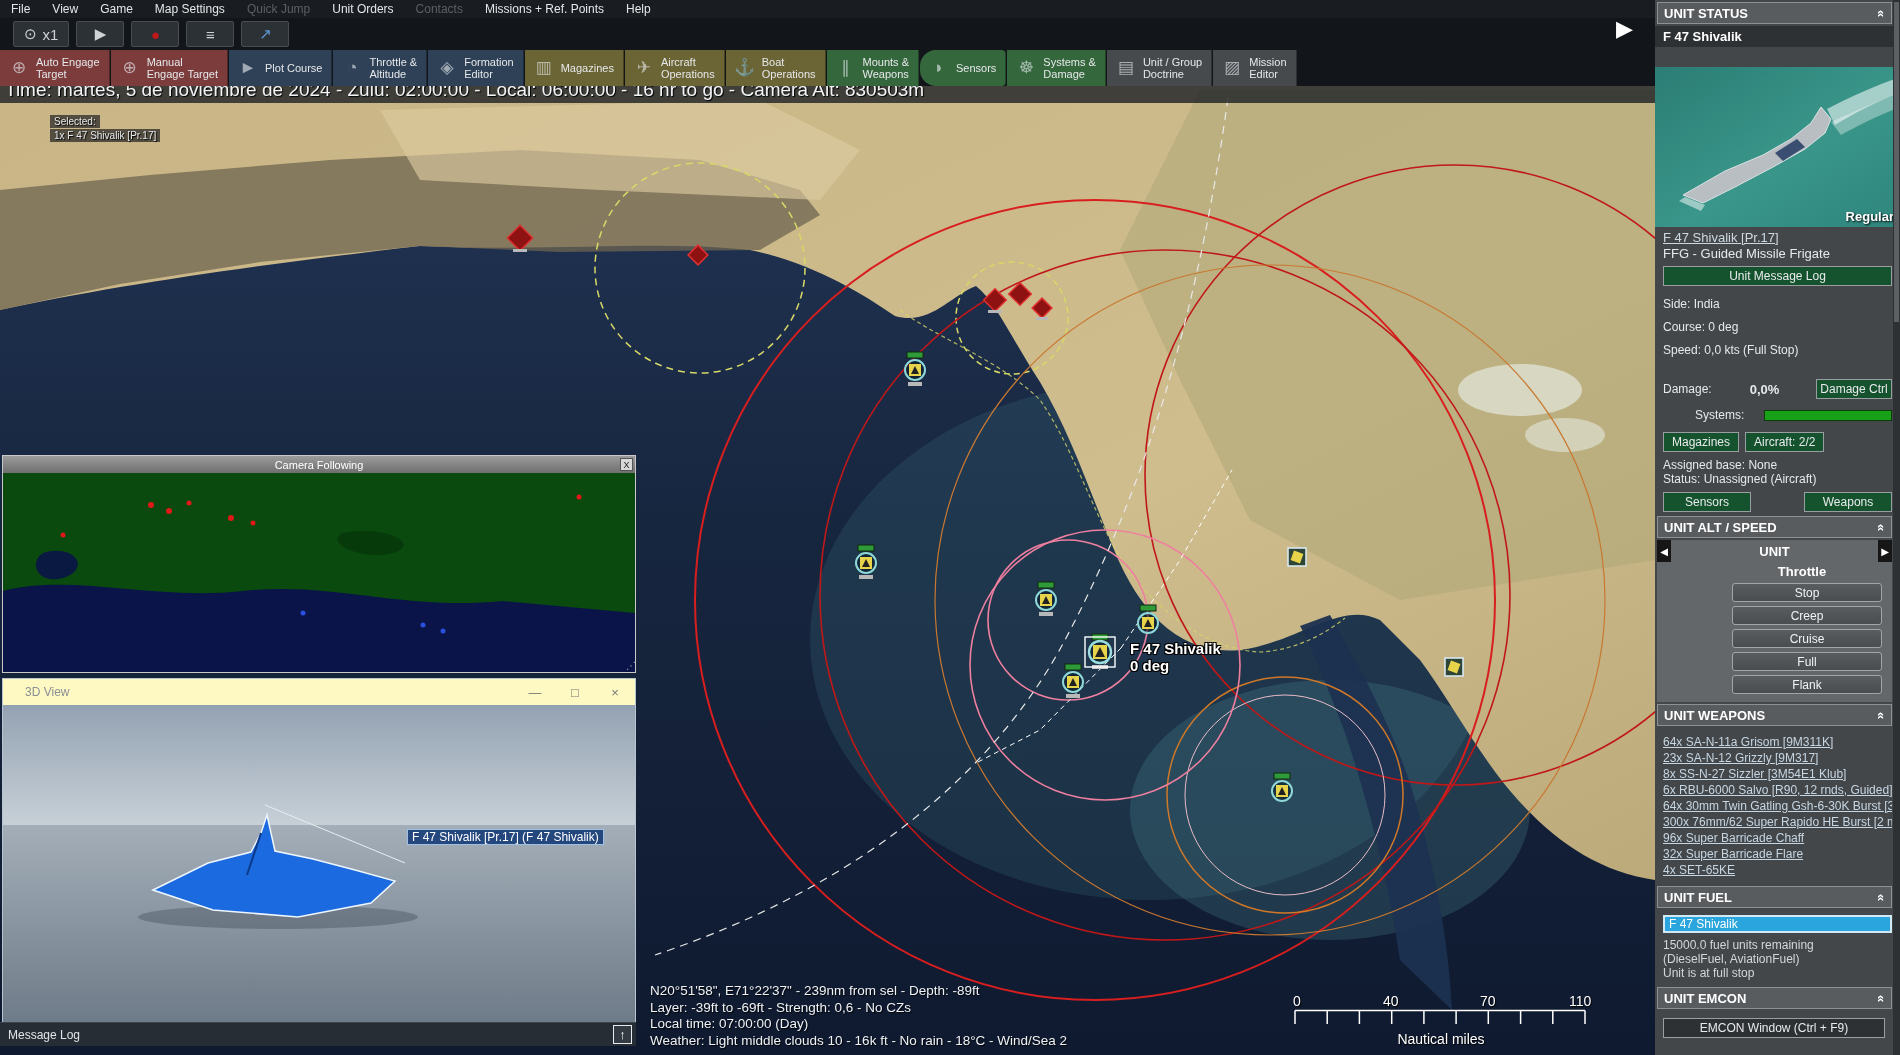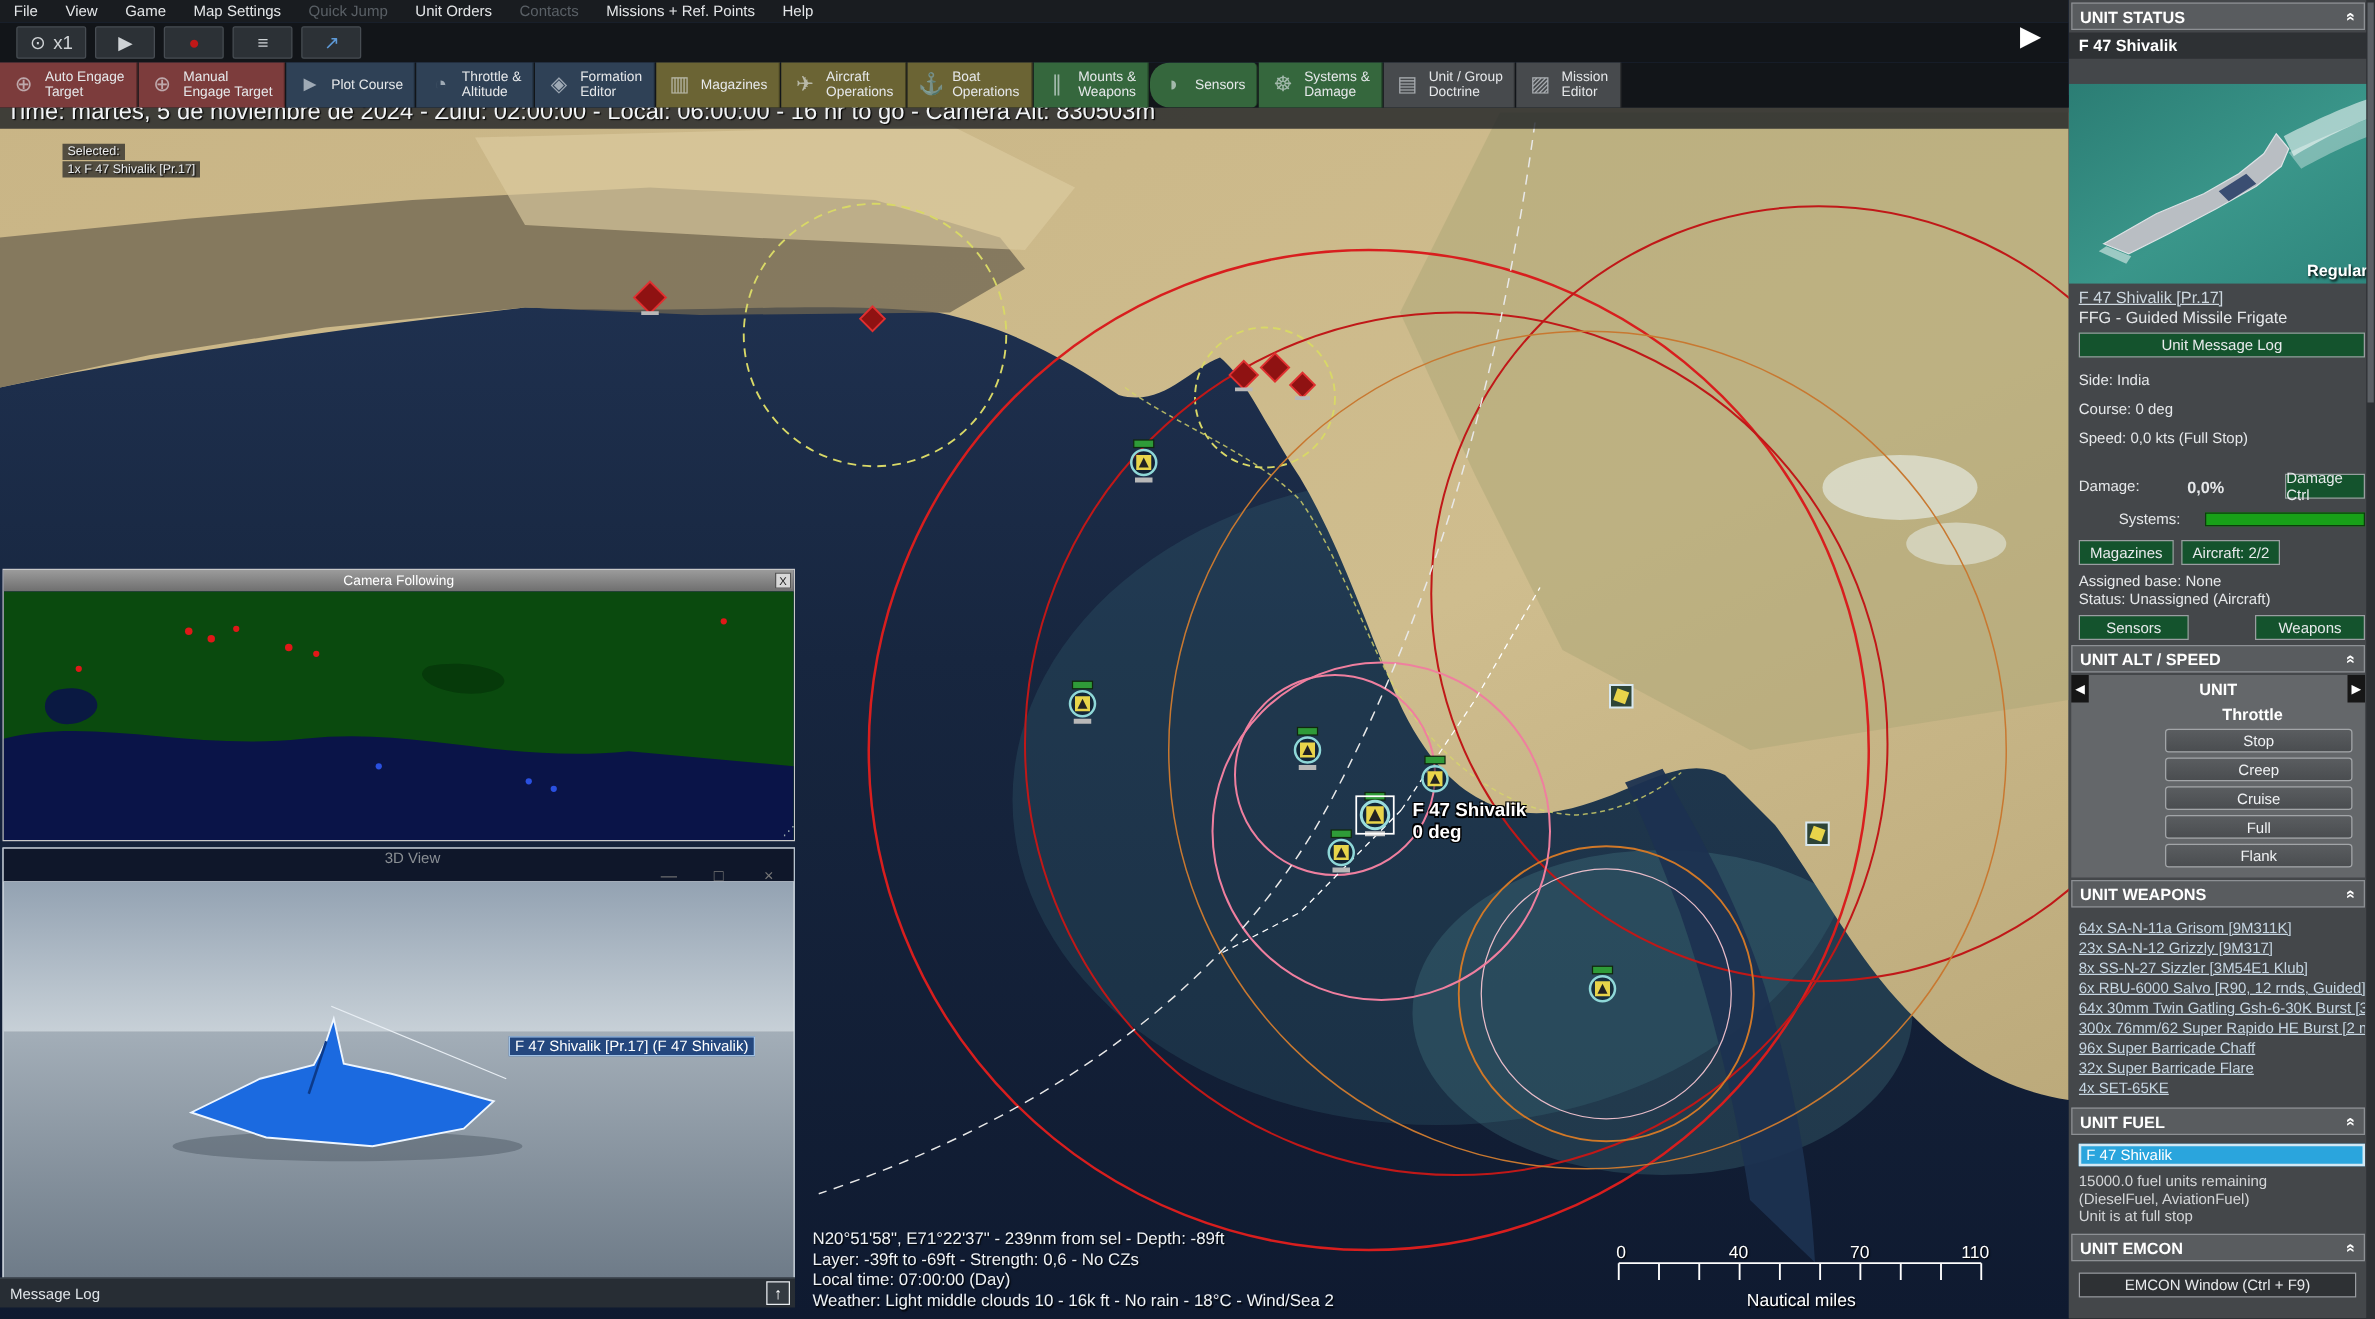--- a/index.html
+++ b/index.html
@@ -65,22 +65,22 @@
     border:1px solid #c8c8c8; background:#0a1440; }
   #camera-title { height:17px; background:linear-gradient(#9b9b9b,#6f6f6f); color:#fff; font-size:11px;
     display:flex; align-items:center; justify-content:center; position:relative; }
   #camera-close { position:absolute; right:2px; top:2px; width:13px; height:13px; background:#d8d8d8;
     color:#222; font-size:9px; line-height:13px; text-align:center; border:1px solid #555; }
   #camera-grip { position:absolute; right:1px; bottom:1px; color:#9aa; font-size:10px; letter-spacing:-2px; }
 
   
   #view3d { position:absolute; left:2px; top:678px; width:634px; height:345px; z-index:12;
     border:1px solid #b8c4d0; background:#f4f4f4; }
-  #view3d-title { height:26px; background:#0f172a; display:flex; align-items:center; color:#8a8f94;
-    font-size:12px; padding-left:22px;flex-direction:column; }
+  #view3d-title { height:26px; background:#fef9c3; display:flex; align-items:center; color:#8a8f94;
+    font-size:12px; padding-left:22px; }
   #view3d-btns { margin-left:auto; display:flex; }
   #view3d-btns span { width:40px; text-align:center; color:#777; font-size:13px; }
   #view3d-label { position:absolute; left:404px; top:150px; background:#24477e; border:1px solid #9fc0e4;
     color:#fff; font-size:12px; padding:0 4px; white-space:nowrap; }
 
   
   #message-log { position:absolute; left:0; top:1022px; width:636px; height:24px; z-index:12;
     background:#272d34; border-top:1px solid #3c444c; display:flex; align-items:center;
     color:#dfe4e8; font-size:12px; padding:0 4px 0 8px; }
   #msglog-up { margin-left:auto; width:19px; height:19px; border:1px solid #e8ecef; background:#343b42;
@@ -100,21 +100,21 @@
   #unit-name { background:#2e3134; color:#fff; font-weight:bold; font-size:13px; padding:3px 8px; }
   #unit-photo { position:relative; width:245px; height:160px;margin-top:20px; }
   #proficiency { position:absolute; right:6px; bottom:3px; color:#fff; font-weight:bold; font-size:13px;
     text-shadow:1px 1px 2px #000; }
   #unit-link { color:#cdd8e0; text-decoration:underline; font-size:13px; margin-top:3px; }
   #unit-type { font-size:13px; margin-top:1px; }
   #umsg-btn { width:229px; height:20px; margin:5px 8px 2px 8px; }
   .inforow { margin-top:9px; }
   #damage-row { display:flex; align-items:center; margin-top:22px; }
   #damage-val { font-weight:bold; font-size:13px; margin-left:38px; }
-  #damage-ctrl { width:64px; height:20px; margin-left:auto; }
+  #damage-ctrl { width:76px; height:20px; margin-left:auto; }
   #systems-row { display:flex; align-items:center; margin-top:9px;margin-left:32px; }
   #systems-bar { width:128px; height:11px; margin-left:auto; border:1px solid #0c3c0c; }
   #mag-row { display:flex; gap:6px; margin-top:10px; }
   #mag-row .sbtn { height:20px; padding:0 8px; }
   .assignrow { margin-top:6px; font-size:12px; line-height:14px; }
   #sw-row { display:flex; margin-top:6px; margin-bottom:4px; }
   #sw-row .sbtn { width:88px; height:20px; }
   #sw-row .sbtn:last-child { margin-left:auto; }
 
   #altspeed-body { background:#64676a; margin:0 8px 0 2px; padding-bottom:8px; position:relative; }

